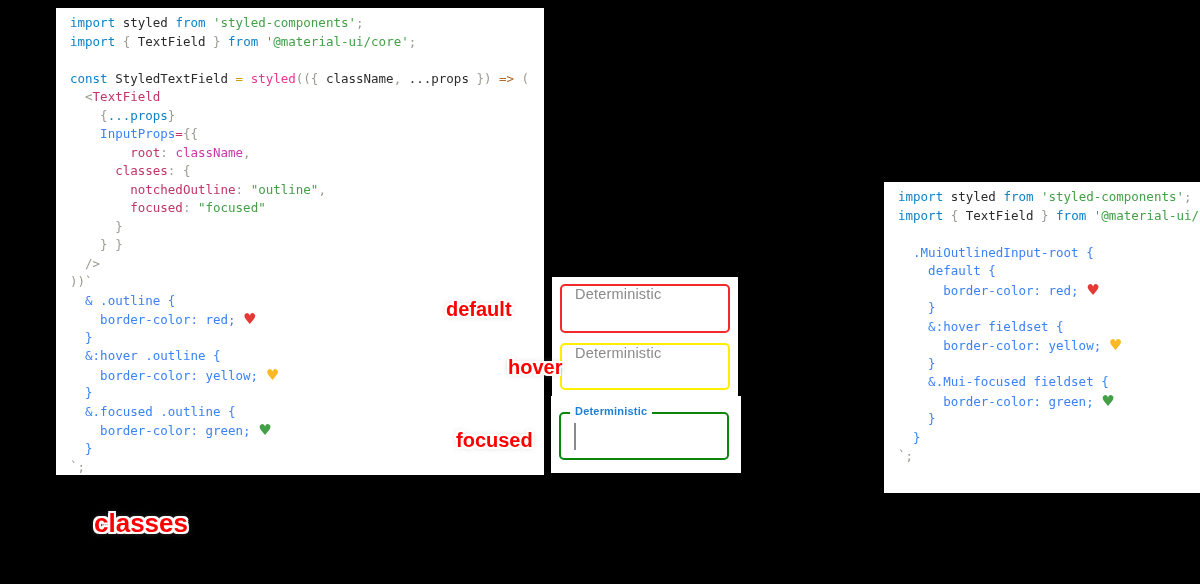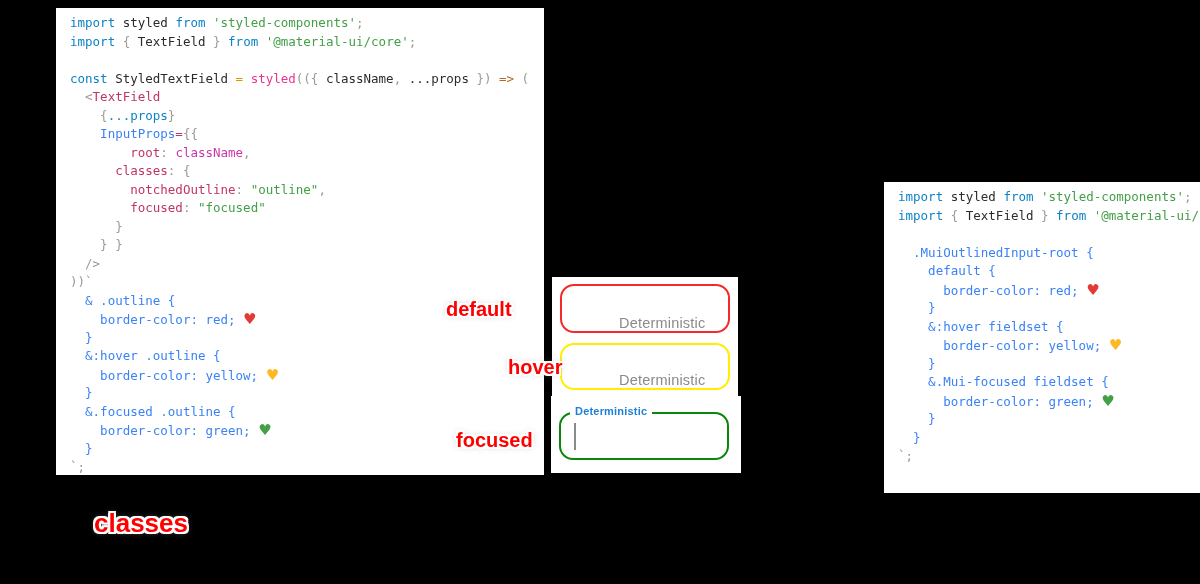--- a/index.html
+++ b/index.html
@@ -27,22 +27,22 @@
   .tok-hr,.tok-hy,.tok-hg{font-family:"DejaVu Sans",sans-serif;font-size:15px;}
   .tok-hr{color:#e53935;}
   .tok-hy{color:#fcb825;}
   .tok-hg{color:#43a047;}
 
   
   .panel{position:absolute;background:#fff;}
   .panel-top{left:552px;top:277px;width:186px;height:119px;}
   .panel-bottom{left:551px;top:396px;width:190px;height:77px;}
 
-  .tfield{position:absolute;box-sizing:border-box;border-radius:14px;background:#fff;
-          display:flex;align-items:flex-end;padding-left:44px;}
+  .tfield{position:absolute;box-sizing:border-box;border-radius:5px;background:#fff;
+          display:flex;align-items:flex-start;}
   .tfield .ph{color:#8a8a8a;font-size:14.5px;padding-left:13px;letter-spacing:.2px;}
   .field-default{left:560px;top:284px;width:170px;height:49px;border:2px solid #f42a2a;}
   .field-hover{left:560px;top:343px;width:170px;height:47px;border:2px solid #ffee00;}
   .field-focused{left:559px;top:412px;width:170px;height:48px;border:2px solid #0a870a;}
   .notch-label{position:absolute;top:-9px;left:9px;background:#fff;padding:0 5px;
                color:#1e7fd6;font-size:11px;font-weight:700;letter-spacing:.2px;}
   .caret{position:absolute;left:13px;top:9px;width:2px;height:27px;background:#8a8a8a;}
 
   
   .red-label{position:absolute;color:#ff0000;font-weight:700;

